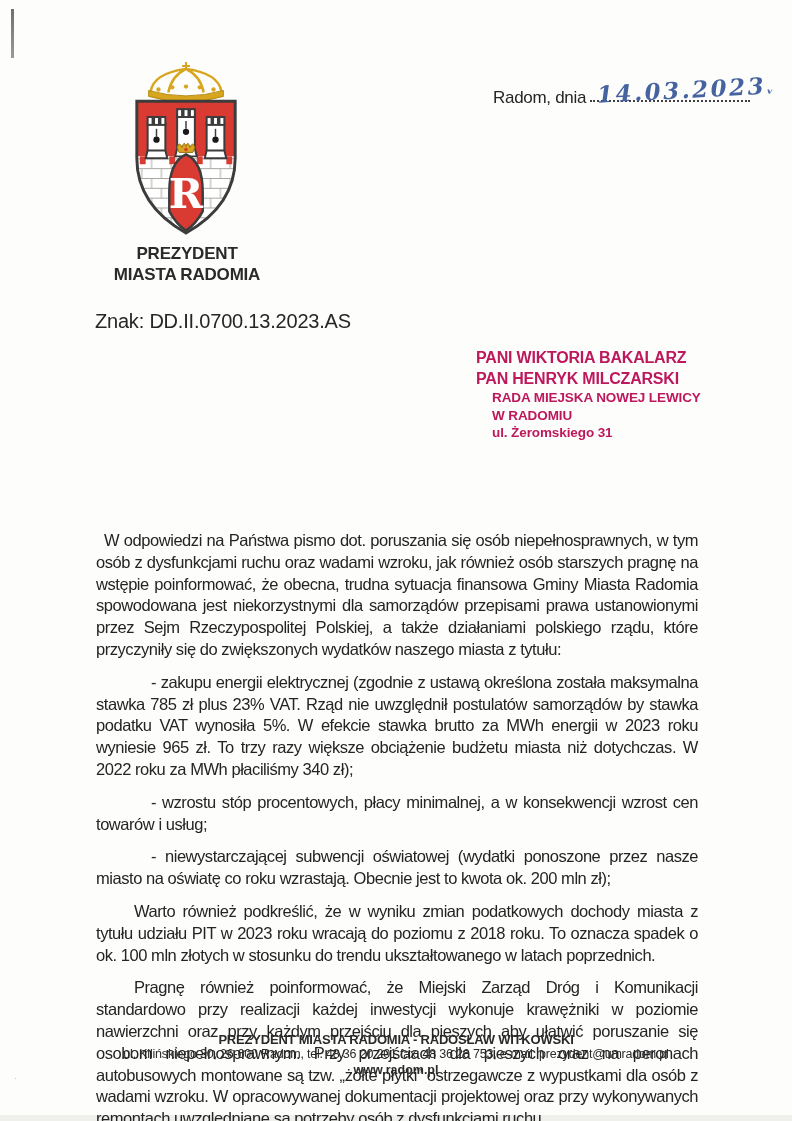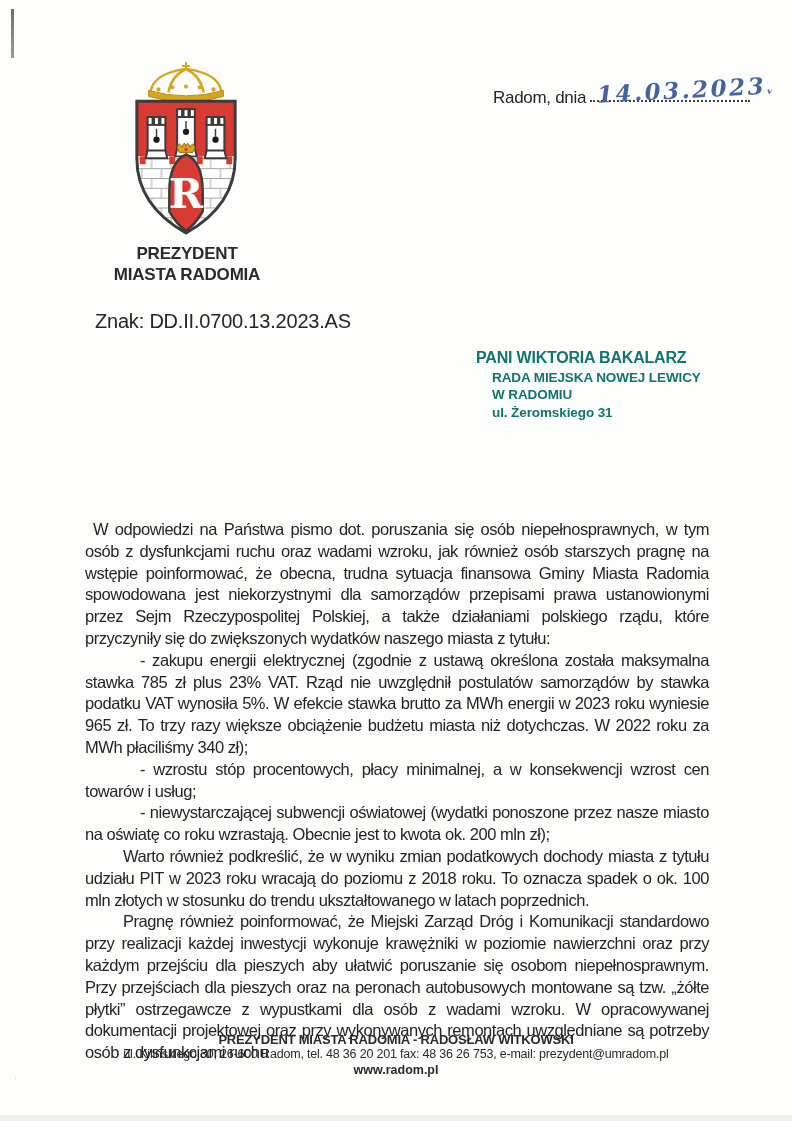--- a/index.html
+++ b/index.html
@@ -30,29 +30,29 @@
   .coa{position:absolute;left:127px;top:60px;width:118px;height:177px;}
 
   
   .sender-title{position:absolute;left:62px;top:243px;width:250px;text-align:center;
     font-weight:bold;font-size:17px;line-height:21px;letter-spacing:-0.2px;color:#2a2a2a;}
 
   
   .reference{position:absolute;left:95px;top:310px;font-size:20px;letter-spacing:-0.2px;}
 
   
-  .recipient{position:absolute;left:476px;top:348px;font-weight:bold;color:#0f766e;}
+  .recipient{position:absolute;left:476px;top:348px;font-weight:bold;color:#be185d;}
   .recipient .big{font-size:16px;line-height:20.5px;letter-spacing:-0.2px;}
   .recipient .small{font-size:13.5px;line-height:17.5px;letter-spacing:-0.1px;margin-left:16px;}
 
   
   .body-text{position:absolute;left:85px;top:519px;width:624px;
     font-size:16.5px;line-height:21.8px;letter-spacing:-0.45px;
     text-align:justify;color:#242424;}
-  .body-text p{margin:0;}
+  .body-text p{margin:11px;}
   .p-first{text-indent:8px;}
   .p-list{text-indent:55px;}
   .p-normal{text-indent:38px;}
 
   
   .page-footer{position:absolute;left:0;top:1032px;width:792px;text-align:center;color:#2a2a2a;}
   .footer-line1{font-weight:bold;font-size:13px;line-height:15px;letter-spacing:-0.2px;}
   .footer-line2{font-size:12.5px;line-height:15.5px;letter-spacing:-0.2px;}
   .footer-line3{font-weight:bold;font-size:12.5px;line-height:15.5px;}
 </style>
@@ -148,20 +148,21 @@
 
 <div class="sender-title">
   <div>PREZYDENT</div>
   <div>MIASTA RADOMIA</div>
 </div>
 
 <div class="reference">Znak: DD.II.0700.13.2023.AS</div>
 
 <div class="recipient">
   <div class="big">PANI WIKTORIA BAKALARZ</div>
+  <div class="big">PAN HENRYK MILCZARSKI</div>
   <div class="small">RADA MIEJSKA NOWEJ LEWICY</div>
   <div class="small">W RADOMIU</div>
   <div class="small">ul. Żeromskiego 31</div>
 </div>
 
 <div class="body-text">
   <p class="p-first">W odpowiedzi na Państwa pismo dot. poruszania się osób niepełnosprawnych, w tym osób z dysfunkcjami ruchu oraz wadami wzroku, jak również osób starszych pragnę na wstępie poinformować, że obecna, trudna sytuacja finansowa Gminy Miasta Radomia spowodowana jest niekorzystnymi dla samorządów przepisami prawa ustanowionymi przez Sejm Rzeczypospolitej Polskiej, a także działaniami polskiego rządu, które przyczyniły się do zwiększonych wydatków naszego miasta z tytułu:</p>
   <p class="p-list">- zakupu energii elektrycznej (zgodnie z ustawą określona została maksymalna stawka 785 zł plus 23% VAT. Rząd nie uwzględnił postulatów samorządów by stawka podatku VAT wynosiła 5%. W efekcie stawka brutto za MWh energii w 2023 roku wyniesie 965 zł. To trzy razy większe obciążenie budżetu miasta niż dotychczas. W 2022 roku za MWh płaciliśmy 340 zł);</p>
   <p class="p-list">- wzrostu stóp procentowych, płacy minimalnej, a w konsekwencji wzrost cen towarów i usług;</p>
   <p class="p-list">- niewystarczającej subwencji oświatowej (wydatki ponoszone przez nasze miasto na oświatę co roku wzrastają. Obecnie jest to kwota ok. 200 mln zł);</p>

